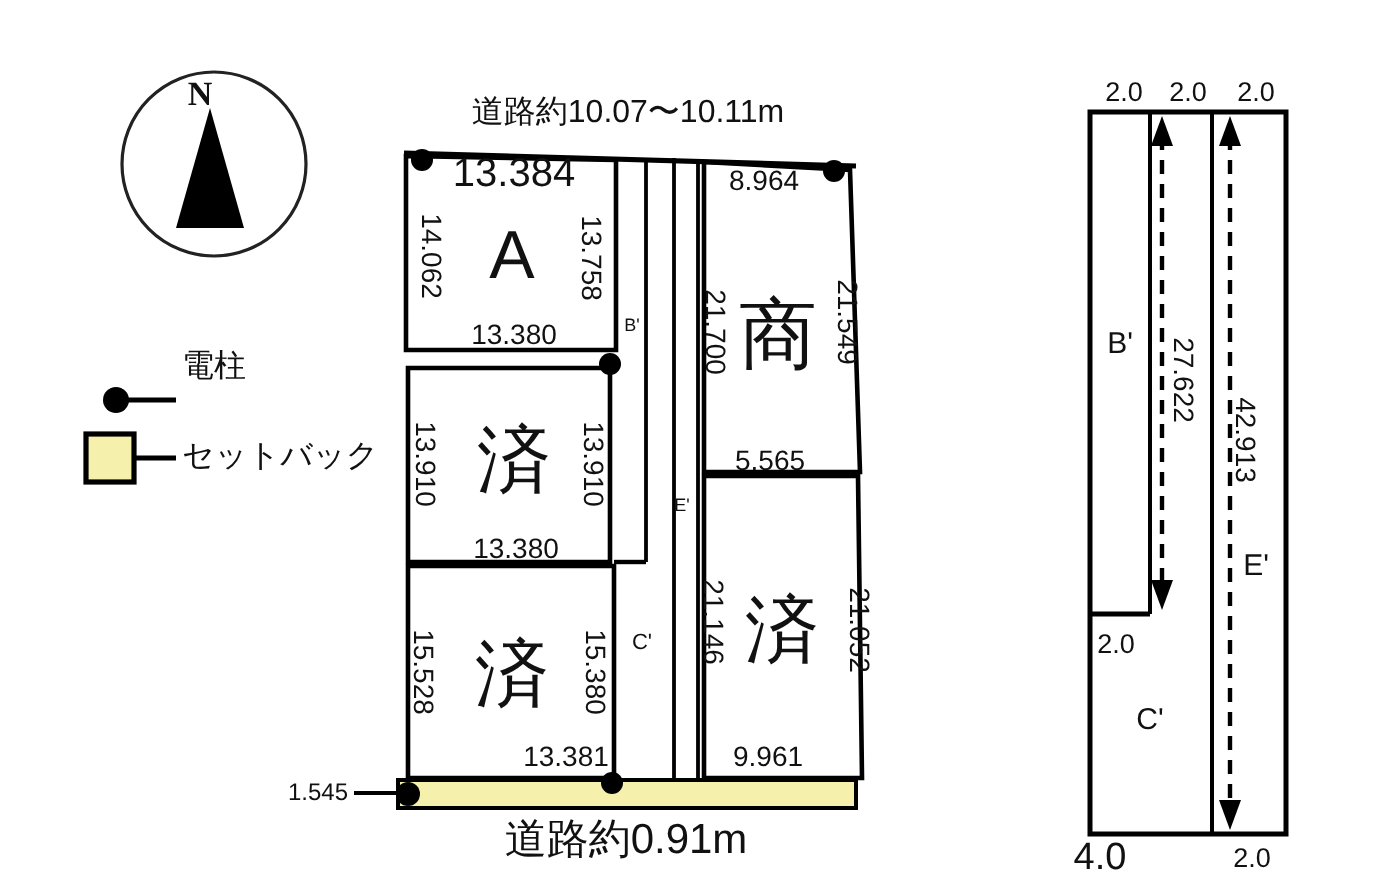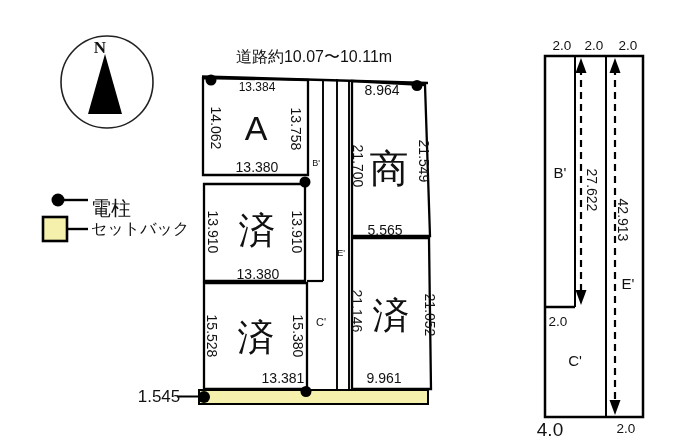--- a/index.html
+++ b/index.html
@@ -63,27 +63,28 @@
     <line x1="581" y1="68" x2="581" y2="295" stroke="#000" stroke-width="2.2" stroke-dasharray="7 5"></line>
     <polygon points="581,58 575.5,73 586.5,73" fill="#000"></polygon>
     <polygon points="581,305 575.5,290 586.5,290" fill="#000"></polygon>
 
     <line x1="615" y1="68" x2="615" y2="405" stroke="#000" stroke-width="2.2" stroke-dasharray="7 5"></line>
     <polygon points="615,58 609.5,73 620.5,73" fill="#000"></polygon>
     <polygon points="615,415 609.5,400 620.5,400" fill="#000"></polygon>
   </svg>
 
   <span class="t serif" style="left:100px; top:47px; font-size:17px;">N</span>
-  <span class="t lft" style="left:91px; top:208px; font-size:20px;">電柱</span>
+  <span class="t lft" style="left:91px; top:184px; font-size:16px;">電柱</span>
   <span class="t lft" style="left:91px; top:229px; font-size:16px;">セットバック</span>
 
   <span class="t" style="left:314px; top:57px; font-size:16px;">道路約10.07〜10.11m</span>
-  <span class="t" style="left:159px; top:396px; font-size:17px;">1.545</span>
+  <span class="t" style="left:313px; top:420px; font-size:21px;">道路約0.91m</span>
+  <span class="t" style="left:159px; top:396px; font-size:12px;">1.545</span>
 
-  <span class="t" style="left:257px; top:87px; font-size:12px;">13.384</span>
+  <span class="t" style="left:257px; top:87px; font-size:20px;">13.384</span>
   <span class="t rot" style="left:216px; top:128px; font-size:14px;">14.062</span>
   <span class="t big" style="left:256px; top:128px; font-size:34px;">A</span>
   <span class="t rot" style="left:296px; top:129px; font-size:14px;">13.758</span>
   <span class="t" style="left:257px; top:167px; font-size:14px;">13.380</span>
 
   <span class="t rot" style="left:213px; top:232px; font-size:14px;">13.910</span>
   <span class="t big" style="left:257px; top:230px; font-size:37px;">済</span>
   <span class="t rot" style="left:297px; top:232px; font-size:14px;">13.910</span>
   <span class="t" style="left:258px; top:274px; font-size:14px;">13.380</span>
 

